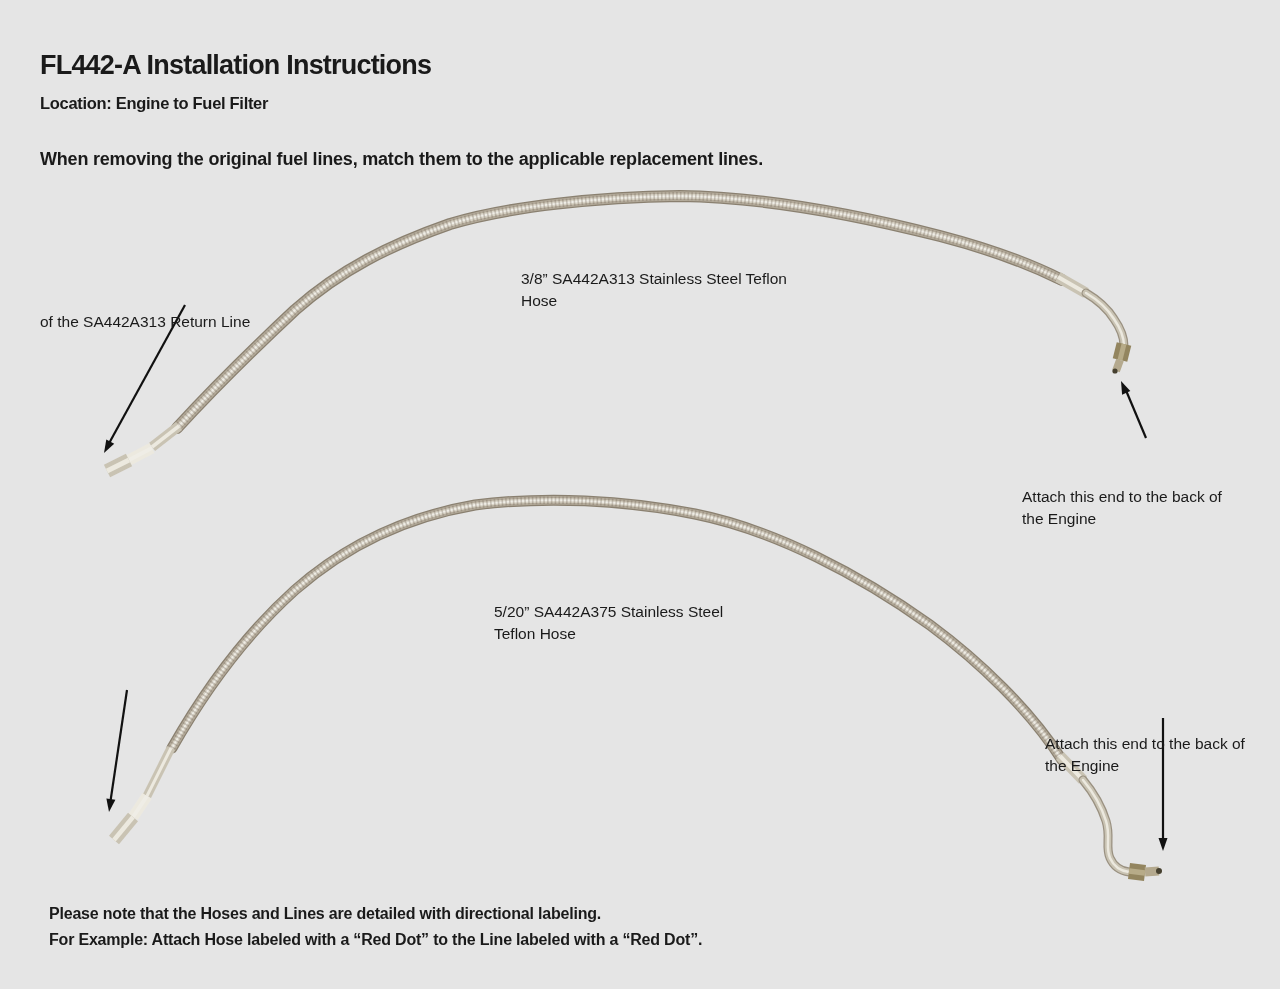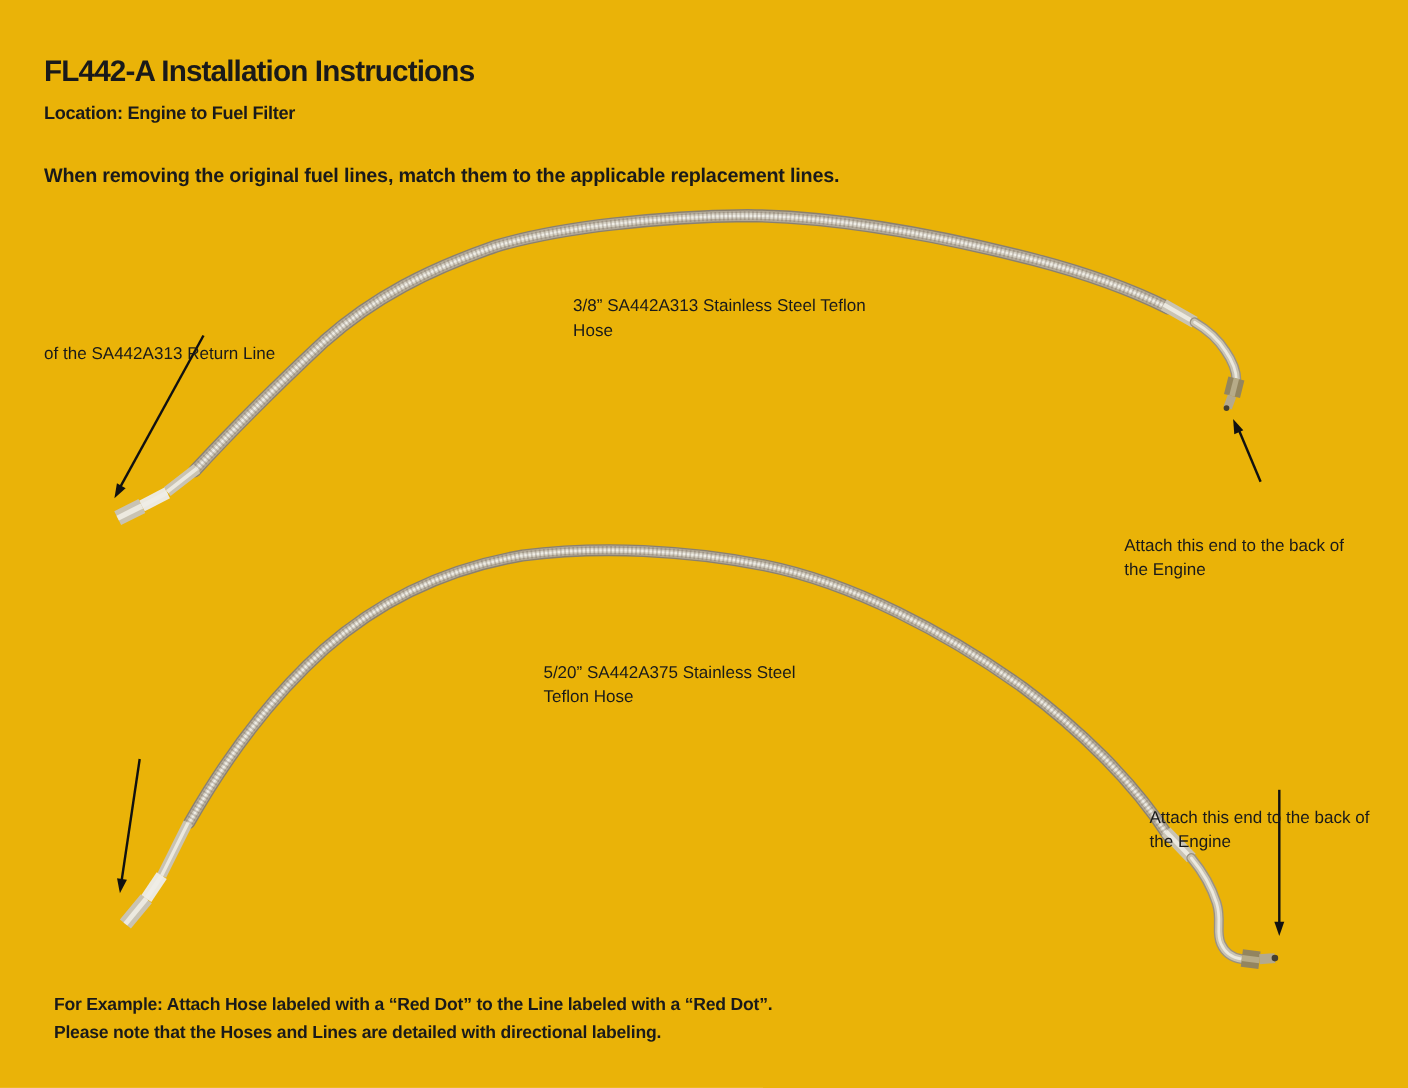--- a/index.html
+++ b/index.html
@@ -1,19 +1,19 @@
 <!DOCTYPE html>
 <html><head>
 <meta charset="utf-8">
 <style>
   html,body{margin:0;padding:0;background:#ffffff;}
   .page{
     position:relative;
     width:1280px;height:989px;
-    background:#eab308;
+    background:#e5e5e5;
     font-family:"Liberation Sans", sans-serif;
     color:#1a1a1a;
     overflow:hidden;
   }
   .abs{position:absolute;}
   .title{
     left:40px;top:50px;
     font-size:27px;font-weight:bold;letter-spacing:-0.8px;
   }
   .location{
@@ -150,17 +150,17 @@
   <div class="abs hose-label" style="left:494px;top:557px;">
     <div>5/20” SA442A375 Stainless Steel</div>
     <div>Teflon Hose</div>
   </div>
   <div class="abs callout" style="left:1045px;top:689px;">
     <div>Attach this end to the back of</div>
     <div>the Engine</div>
   </div>
 
   <div class="abs footer">
+    <div>Please note that the Hoses and Lines are detailed with directional labeling.</div>
     <div>For Example: Attach Hose labeled with a “Red Dot” to the Line labeled with a “Red Dot”.</div>
-    <div>Please note that the Hoses and Lines are detailed with directional labeling.</div>
   </div>
 
 </div>
 
 </body></html>

